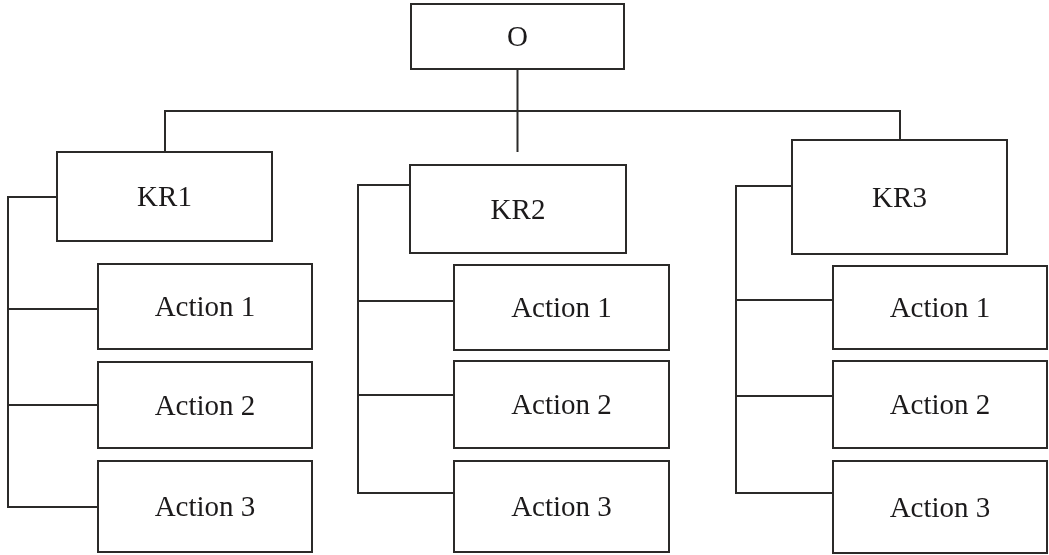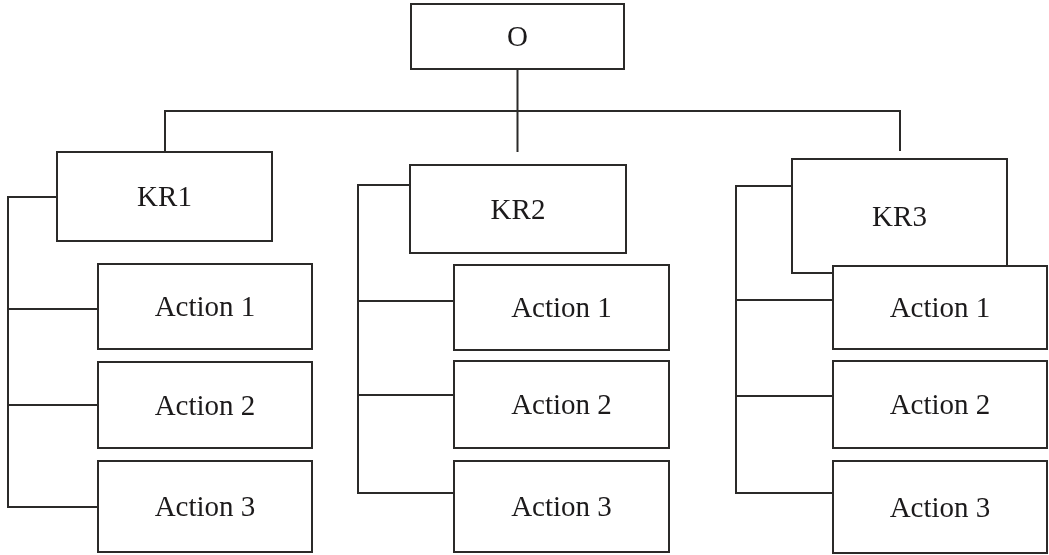--- a/index.html
+++ b/index.html
@@ -75,21 +75,21 @@
   <div class="node" style="left:453px;top:264px;width:217px;height:87px;">
     <span>Action 1</span>
   </div>
   <div class="node" style="left:453px;top:360px;width:217px;height:89px;">
     <span>Action 2</span>
   </div>
   <div class="node" style="left:453px;top:460px;width:217px;height:93px;">
     <span>Action 3</span>
   </div>
 
-  <div class="node" style="left:791px;top:158px;width:217px;height:116px;">
+  <div class="node" style="left:791px;top:139px;width:217px;height:116px;">
     <span>KR3</span>
   </div>
   <div class="node" style="left:832px;top:265px;width:216px;height:85px;">
     <span>Action 1</span>
   </div>
   <div class="node" style="left:832px;top:360px;width:216px;height:89px;">
     <span>Action 2</span>
   </div>
   <div class="node" style="left:832px;top:460px;width:216px;height:94px;">
     <span>Action 3</span>

